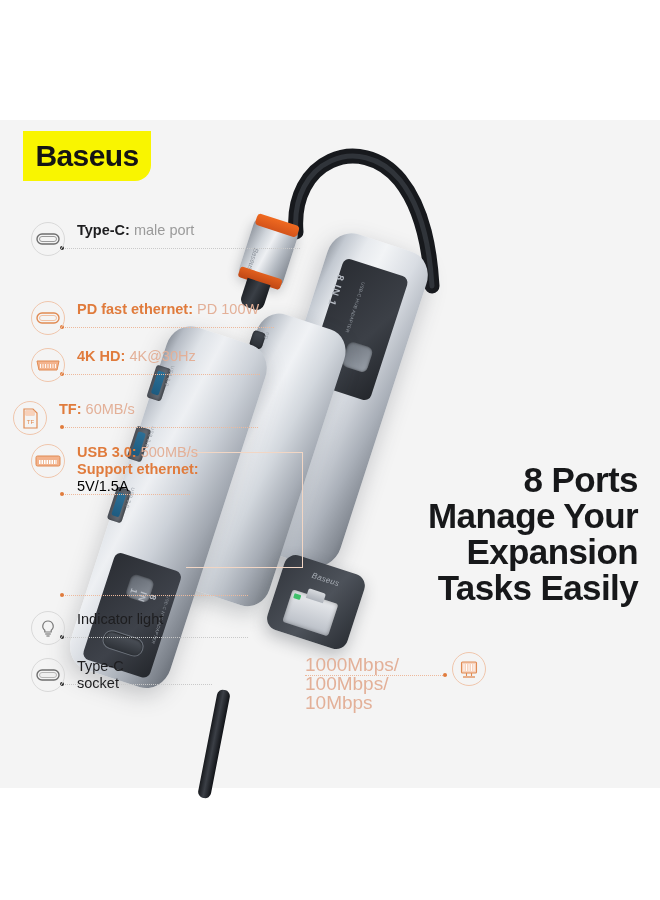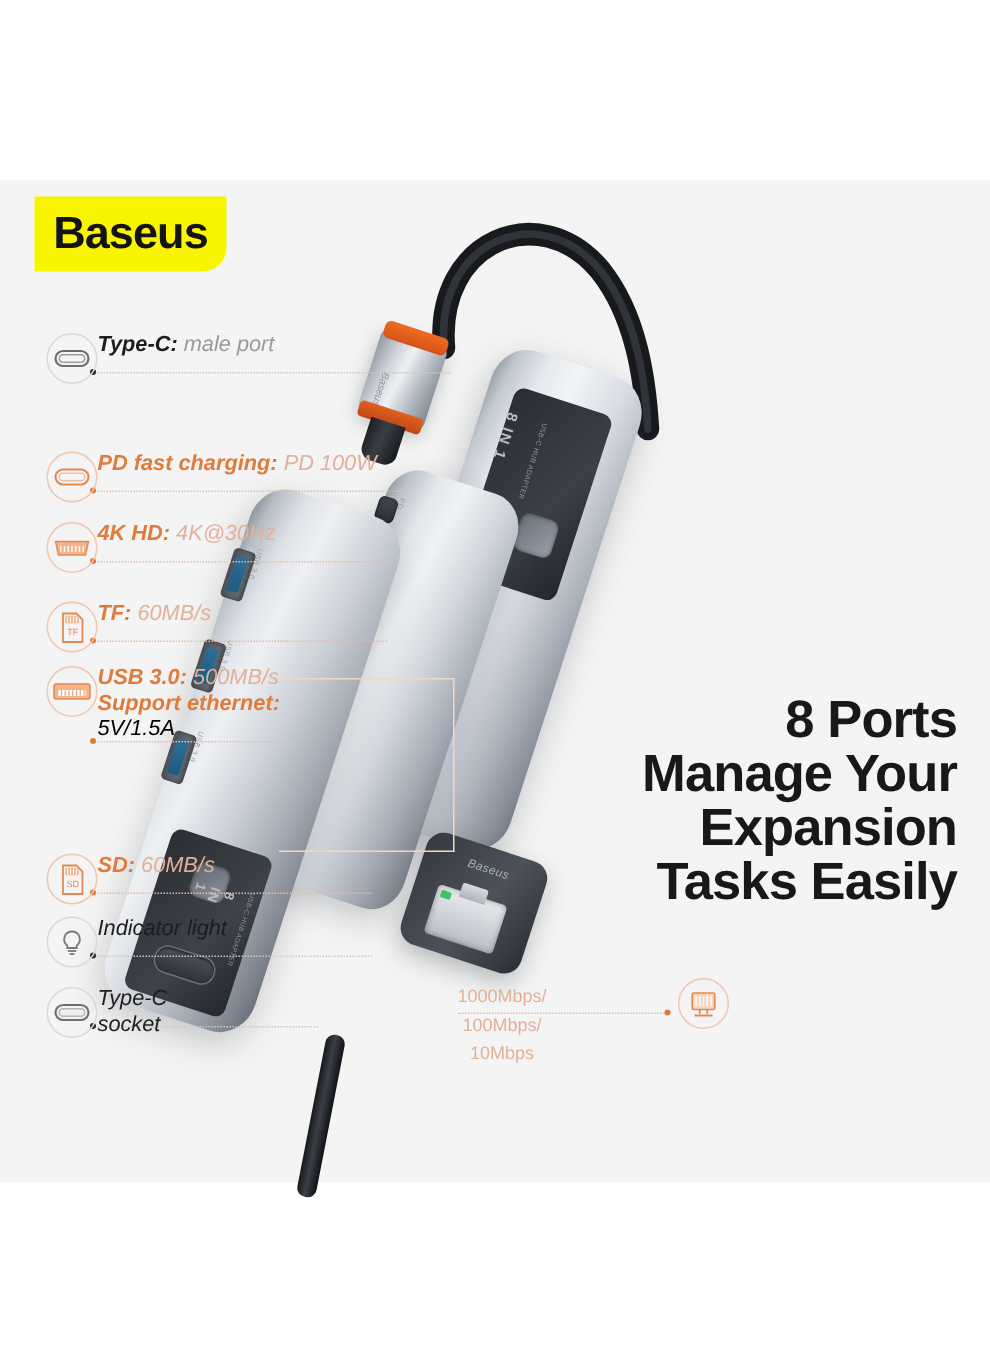--- a/index.html
+++ b/index.html
@@ -39,21 +39,21 @@
 
   
   .feat{position:absolute;display:flex;align-items:flex-start;}
   .ico{
     width:34px;height:34px;border-radius:50%;
     border:1px solid #d9d9d9;
     display:flex;align-items:center;justify-content:center;
     flex:0 0 34px;box-sizing:border-box;
   }
   .ico.o{border-color:#f0c6ac;}
-  .txtwrap{position:relative;font-style:italic;}
+  .txtwrap{margin-left:12px;position:relative;}
   .ftitle{font-size:14.5px;line-height:17px;white-space:nowrap;}
   .ftitle b{font-weight:bold;}
   .sub{font-size:14.5px;line-height:17px;white-space:nowrap;}
   
   .dark b{color:#1d1d1f;}
   .dark .v{color:#9a9a9a;}
   
   .or b{color:#e07b3c;}
   .or .v{color:#e3b098;}
 
@@ -71,21 +71,21 @@
 
   
   .bracket{
     position:absolute;left:186px;top:452px;width:116px;height:114px;
     border:1px solid #f2d6c4;border-left:none;
   }
 
   
   .eth{position:absolute;left:305px;top:655px;}
   .eth .t{font-size:14.5px;color:#e07b3c;line-height:19px;white-space:nowrap;}
-  .eth .s{font-size:12px;color:#e3b098;line-height:19px;text-align:center;}
+  .eth .s{font-size:19px;color:#e3b098;line-height:19px;}
   .eth-ico{
     position:absolute;left:452px;top:652px;width:34px;height:34px;
     border-radius:50%;border:1px solid #f0c6ac;box-sizing:border-box;
     display:flex;align-items:center;justify-content:center;
   }
 
   
   .prod{position:absolute;left:0;top:0;width:660px;height:900px;}
   .pc{position:absolute;}
 
@@ -375,21 +375,21 @@
   <div class="dot o" style="left:60px;top:325px;"></div>
   <div class="feat" style="left:31px;top:301px;">
     <div class="ico o">
       <svg width="24" height="12" viewBox="0 0 24 12">
           <rect x="1" y="1" width="22" height="10" rx="5" fill="none" stroke="#e08a52" stroke-width="1.4"></rect>
           <rect x="3.5" y="3.5" width="17" height="5" rx="2.5" fill="none" stroke="#f0c0a2" stroke-width="1"></rect>
         </svg>
     </div>
     <div class="txtwrap">
       <div class="ftitle or">
-        <b>PD fast charging</b><b>:</b>
+        <b>PD fast ethernet</b><b>:</b>
         <span class="v">PD 100W</span>
       </div>
     </div>
   </div>
 
   <div class="lead o" style="left:62px;top:374px;width:198px;"></div>
   <div class="dot o" style="left:60px;top:372px;"></div>
   <div class="feat" style="left:31px;top:348px;">
     <div class="ico o">
       <svg width="26" height="11" viewBox="0 0 26 11">
@@ -408,21 +408,21 @@
     <div class="txtwrap">
       <div class="ftitle or">
         <b>4K HD</b><b>:</b>
         <span class="v">4K@30Hz</span>
       </div>
     </div>
   </div>
 
   <div class="lead o" style="left:62px;top:427px;width:196px;"></div>
   <div class="dot o" style="left:60px;top:425px;"></div>
-  <div class="feat" style="left:31px;top:401px;">
+  <div class="feat" style="left:13px;top:401px;">
     <div class="ico o">
       <svg width="17" height="21" viewBox="0 0 17 21">
         <path d="M2,1 H11 L15,5 V20 H2 Z" fill="none" stroke="#e08a52" stroke-width="1.2"></path>
         <rect x="3.5" y="2.5" width="9" height="5" fill="#f3b38d"></rect>
         <g stroke="#ffffff" stroke-width=".8">
             <path d="M5,3 v4"></path>
             <path d="M7,3 v4"></path>
             <path d="M9,3 v4"></path>
             <path d="M11,3 v4"></path>
           </g>
@@ -462,41 +462,20 @@
       </div>
       <div class="ftitle or">
         <b>Support ethernet:</b>
       </div>
       <div class="sub or">5V/1.5A</div>
     </div>
   </div>
 
   <div class="lead o" style="left:62px;top:595px;width:186px;"></div>
   <div class="dot o" style="left:60px;top:593px;"></div>
-  <div class="feat" style="left:31px;top:569px;">
-    <div class="ico o">
-      <svg width="17" height="21" viewBox="0 0 17 21">
-        <path d="M2,1 H11 L15,5 V20 H2 Z" fill="none" stroke="#e08a52" stroke-width="1.2"></path>
-        <rect x="3.5" y="2.5" width="9" height="5" fill="#f3b38d"></rect>
-        <g stroke="#ffffff" stroke-width=".8">
-            <path d="M5,3 v4"></path>
-            <path d="M7,3 v4"></path>
-            <path d="M9,3 v4"></path>
-            <path d="M11,3 v4"></path>
-          </g>
-        <text x="8.5" y="15.5" font-size="6" fill="#e08a52" text-anchor="middle" font-family="Liberation Sans, sans-serif">SD</text>
-      </svg>
-    </div>
-    <div class="txtwrap">
-      <div class="ftitle or">
-        <b>SD</b><b>:</b>
-        <span class="v">60MB/s</span>
-      </div>
-    </div>
-  </div>
 
   <div class="lead" style="left:62px;top:637px;width:186px;"></div>
   <div class="dot" style="left:60px;top:635px;"></div>
   <div class="feat" style="left:31px;top:611px;">
     <div class="ico">
       <svg width="16" height="19" viewBox="0 0 16 19">
         <path d="M8,2 a5.2,5.2 0 0 1 3.2,9.3 V13 H4.8 V11.3 A5.2,5.2 0 0 1 8,2 Z" fill="none" stroke="#7a7a7a" stroke-width="1.2"></path>
         <path d="M5.2,15 H10.8" stroke="#7a7a7a" stroke-width="1.2"></path>
         <path d="M6.4,17 H9.6" stroke="#7a7a7a" stroke-width="1.2"></path>
       </svg>

